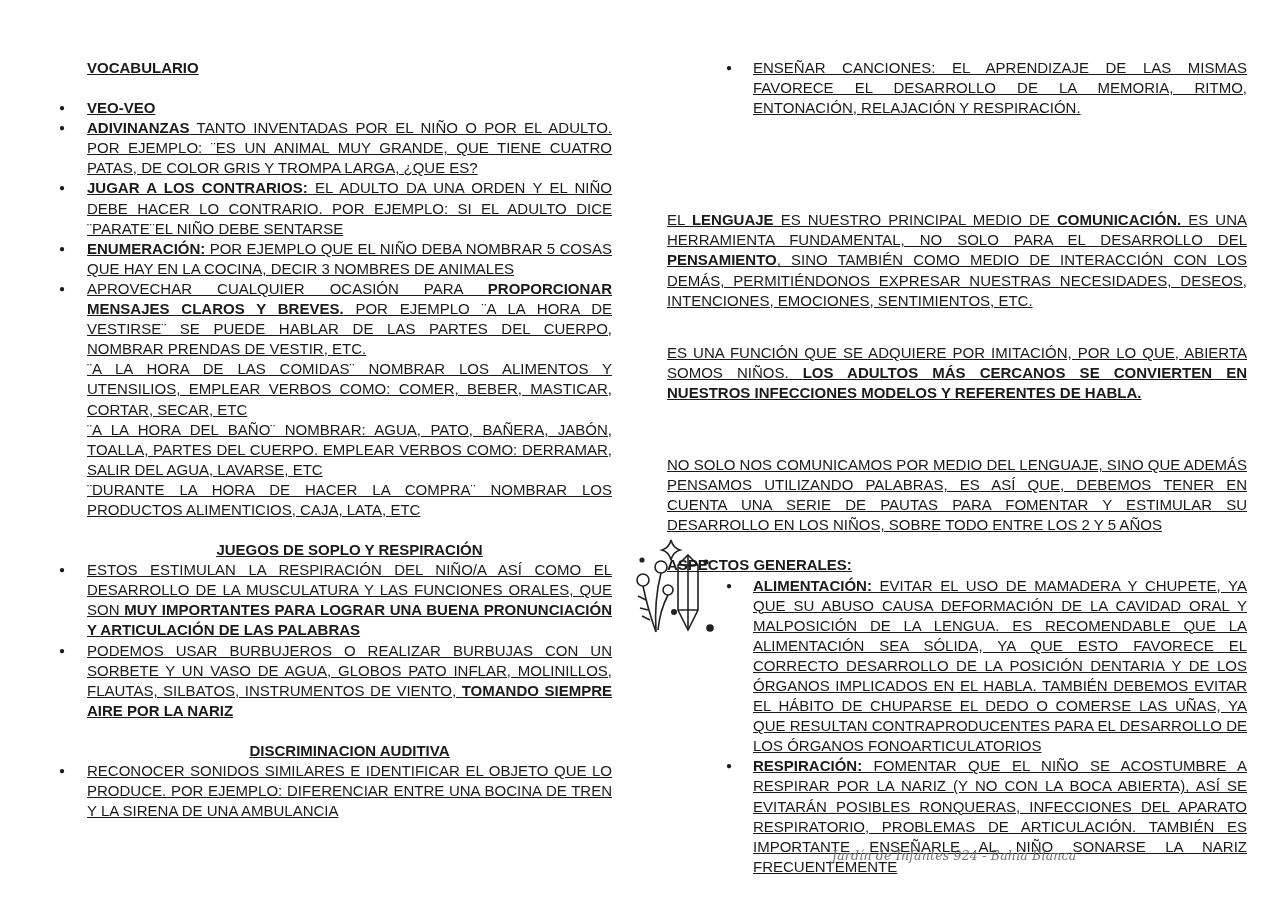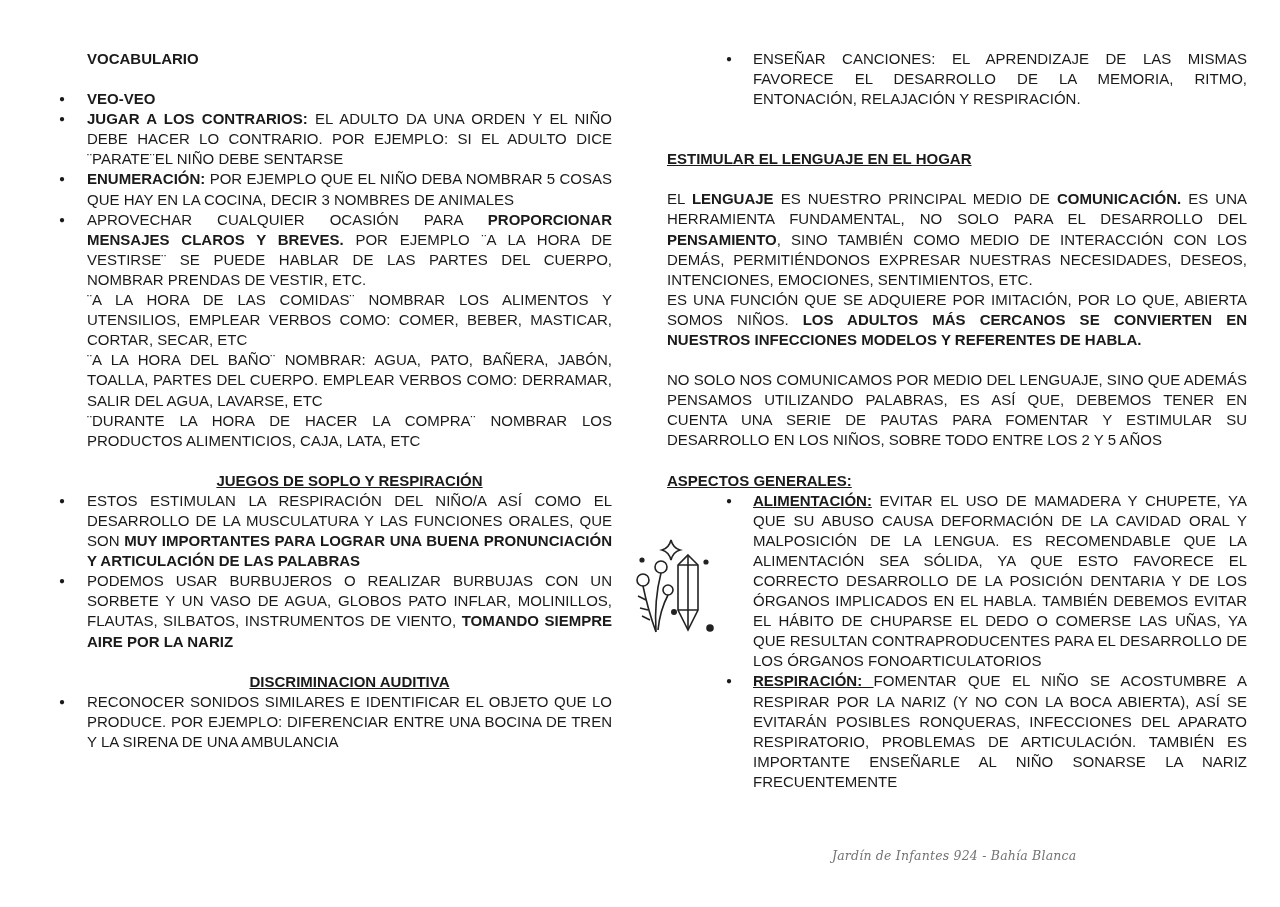--- a/index.html
+++ b/index.html
@@ -1,22 +1,22 @@
 <!DOCTYPE html>
 <html><head>
 <meta charset="utf-8">
 <style>
   html, body { margin: 0; padding: 0; background: #ffffff; }
   body { width: 1280px; height: 907px; position: relative; overflow: hidden;
          font-family: "Liberation Sans", sans-serif; color: #1a1a1a; font-size: 15px; }
-  .col { position: absolute; top: 49px; line-height: 20.1px; }
+  .col { position: absolute; top: 58px; line-height: 20.1px; text-decoration: underline; }
   .col-left { left: 87px; width: 525px; }
   .col-right { left: 667px; width: 580px; }
   p { margin: 0; text-align: justify; text-align-last: left; }
-  .just { text-align: justify; }
+  .just { text-align: justify; margin-top: 32px; }
   b { font-weight: bold; }
   .u { text-decoration: underline; }
   ul { list-style: none; margin: 0; padding: 0; }
   li { position: relative; text-align: justify; }
   li::before { content: "\25CF"; position: absolute; left: -28px; font-size: 10px; top: 0; }
   .right-list li::before { left: -27px; }
   .center { text-align: right; text-align-last: center; }
   .gap { height: 20px; }
   .right-list { margin-left: 86px; }
   .footer { position: absolute; left: 832px; top: 848px; font-family: "DejaVu Serif", serif;
@@ -24,20 +24,21 @@
   .doodle { position: absolute; left: 618px; top: 530px; width: 96px; height: 108px; }
 </style>
 </head>
 <body>
 
 <div class="col col-left">
   <p><b>VOCABULARIO</b></p>
   <div class="gap"></div>
   <ul>
     <li><b>VEO-VEO</b><span></span></li>
+    <li><b>ADIVINANZAS</b><span> TANTO INVENTADAS POR EL NIÑO O POR EL ADULTO. POR EJEMPLO: ¨ES UN ANIMAL MUY GRANDE, QUE TIENE CUATRO PATAS, DE COLOR GRIS Y TROMPA LARGA, ¿QUE ES?</span></li>
     <li><b>JUGAR A LOS CONTRARIOS:</b><span> EL ADULTO DA UNA ORDEN Y EL NIÑO DEBE HACER LO CONTRARIO. POR EJEMPLO: SI EL ADULTO DICE ¨PARATE¨EL NIÑO DEBE SENTARSE</span></li>
     <li><b>ENUMERACIÓN:</b><span> POR EJEMPLO QUE EL NIÑO DEBA NOMBRAR 5 COSAS QUE HAY EN LA COCINA, DECIR 3 NOMBRES DE ANIMALES</span></li>
     <li><span>APROVECHAR CUALQUIER OCASIÓN PARA </span><b>PROPORCIONAR MENSAJES CLAROS Y BREVES.</b><span> POR EJEMPLO ¨A LA HORA DE VESTIRSE¨ SE PUEDE HABLAR DE LAS PARTES DEL CUERPO, NOMBRAR PRENDAS DE VESTIR, ETC.</span></li>
   </ul>
   <p>¨A LA HORA DE LAS COMIDAS¨ NOMBRAR LOS ALIMENTOS Y UTENSILIOS, EMPLEAR VERBOS COMO: COMER, BEBER, MASTICAR, CORTAR, SECAR, ETC</p>
   <p>¨A LA HORA DEL BAÑO¨ NOMBRAR: AGUA, PATO, BAÑERA, JABÓN, TOALLA, PARTES DEL CUERPO. EMPLEAR VERBOS COMO: DERRAMAR, SALIR DEL AGUA, LAVARSE, ETC</p>
   <p>¨DURANTE LA HORA DE HACER LA COMPRA¨ NOMBRAR LOS PRODUCTOS ALIMENTICIOS, CAJA, LATA, ETC</p>
   <div class="gap"></div>
   <p class="center"><b class="u">JUEGOS DE SOPLO Y RESPIRACIÓN</b></p>
   <ul>
@@ -65,21 +66,20 @@
   <circle cx="56" cy="82" r="2.2" fill="#222"></circle>
     <circle cx="92" cy="98" r="3" fill="#222"></circle>
 </svg>
 
 <div class="col col-right">
   <ul class="right-list">
     <li>ENSEÑAR CANCIONES: EL APRENDIZAJE DE LAS MISMAS FAVORECE EL DESARROLLO DE LA MEMORIA, RITMO, ENTONACIÓN, RELAJACIÓN Y RESPIRACIÓN.</li>
   </ul>
   <div class="gap"></div>
     <div class="gap"></div>
-  <p><b class="u">ESTIMULAR EL LENGUAJE EN EL HOGAR</b></p>
   <div class="gap"></div>
   <p class="just"><span>EL </span><b>LENGUAJE</b><span> ES NUESTRO PRINCIPAL MEDIO DE </span><b>COMUNICACIÓN.</b><span> ES UNA HERRAMIENTA FUNDAMENTAL, NO SOLO PARA EL DESARROLLO DEL </span><b>PENSAMIENTO</b><span>, SINO TAMBIÉN COMO MEDIO DE INTERACCIÓN CON LOS DEMÁS, PERMITIÉNDONOS EXPRESAR NUESTRAS NECESIDADES, DESEOS, INTENCIONES, EMOCIONES, SENTIMIENTOS, ETC.</span></p>
   <p class="just"><span>ES UNA FUNCIÓN QUE SE ADQUIERE POR IMITACIÓN, POR LO QUE, ABIERTA SOMOS NIÑOS. </span><b>LOS ADULTOS MÁS CERCANOS SE CONVIERTEN EN NUESTROS INFECCIONES MODELOS Y REFERENTES DE HABLA.</b></p>
   <div class="gap"></div>
   <p class="just">NO SOLO NOS COMUNICAMOS POR MEDIO DEL LENGUAJE, SINO QUE ADEMÁS PENSAMOS UTILIZANDO PALABRAS, ES ASÍ QUE, DEBEMOS TENER EN CUENTA UNA SERIE DE PAUTAS PARA FOMENTAR Y ESTIMULAR SU DESARROLLO EN LOS NIÑOS, SOBRE TODO ENTRE LOS 2 Y 5 AÑOS</p>
   <div class="gap"></div>
   <p><b class="u">ASPECTOS GENERALES:</b></p>
   <ul class="right-list">
     <li><b class="u">ALIMENTACIÓN:</b><span> EVITAR EL USO DE MAMADERA Y CHUPETE, YA QUE SU ABUSO CAUSA DEFORMACIÓN DE LA CAVIDAD ORAL Y MALPOSICIÓN DE LA LENGUA. ES RECOMENDABLE QUE LA ALIMENTACIÓN SEA SÓLIDA, YA QUE ESTO FAVORECE EL CORRECTO DESARROLLO DE LA POSICIÓN DENTARIA Y DE LOS ÓRGANOS IMPLICADOS EN EL HABLA. TAMBIÉN DEBEMOS EVITAR EL HÁBITO DE CHUPARSE EL DEDO O COMERSE LAS UÑAS, YA QUE RESULTAN CONTRAPRODUCENTES PARA EL DESARROLLO DE LOS ÓRGANOS FONOARTICULATORIOS</span></li>
     <li><b class="u">RESPIRACIÓN: </b><span>FOMENTAR QUE EL NIÑO SE ACOSTUMBRE A RESPIRAR POR LA NARIZ (Y NO CON LA BOCA ABIERTA), ASÍ SE EVITARÁN POSIBLES RONQUERAS, INFECCIONES DEL APARATO RESPIRATORIO, PROBLEMAS DE ARTICULACIÓN. TAMBIÉN ES IMPORTANTE ENSEÑARLE AL NIÑO SONARSE LA NARIZ FRECUENTEMENTE</span></li>

